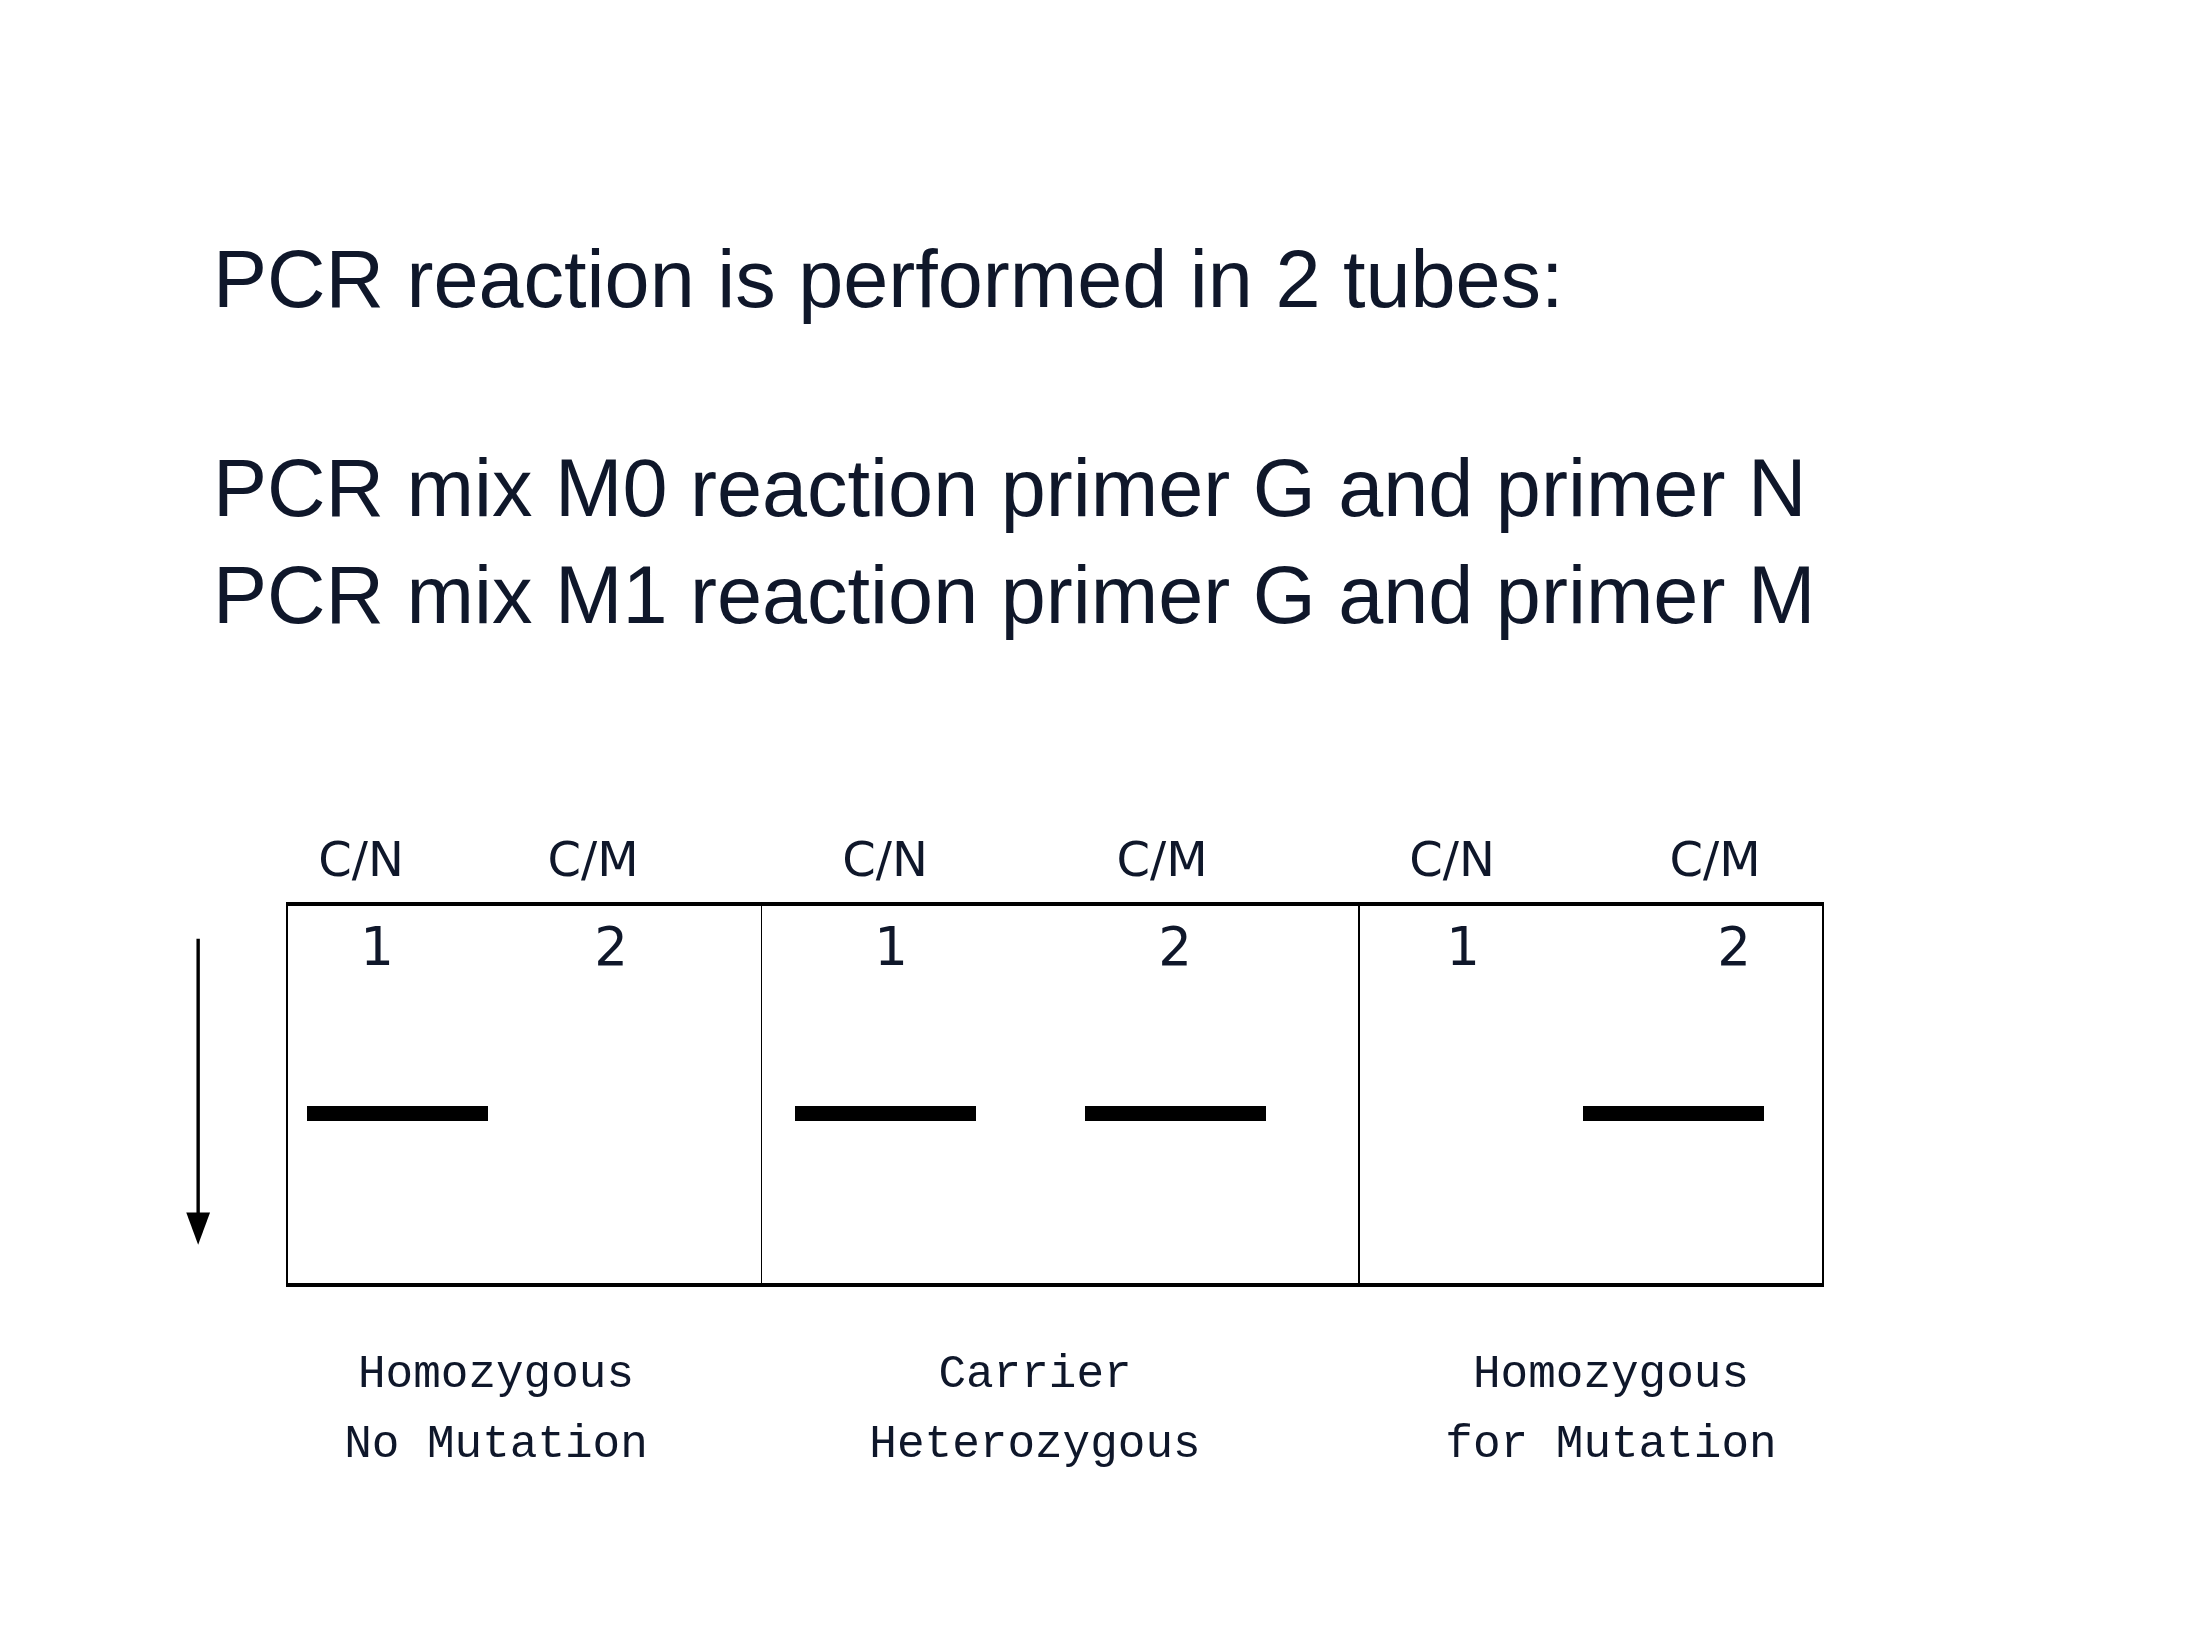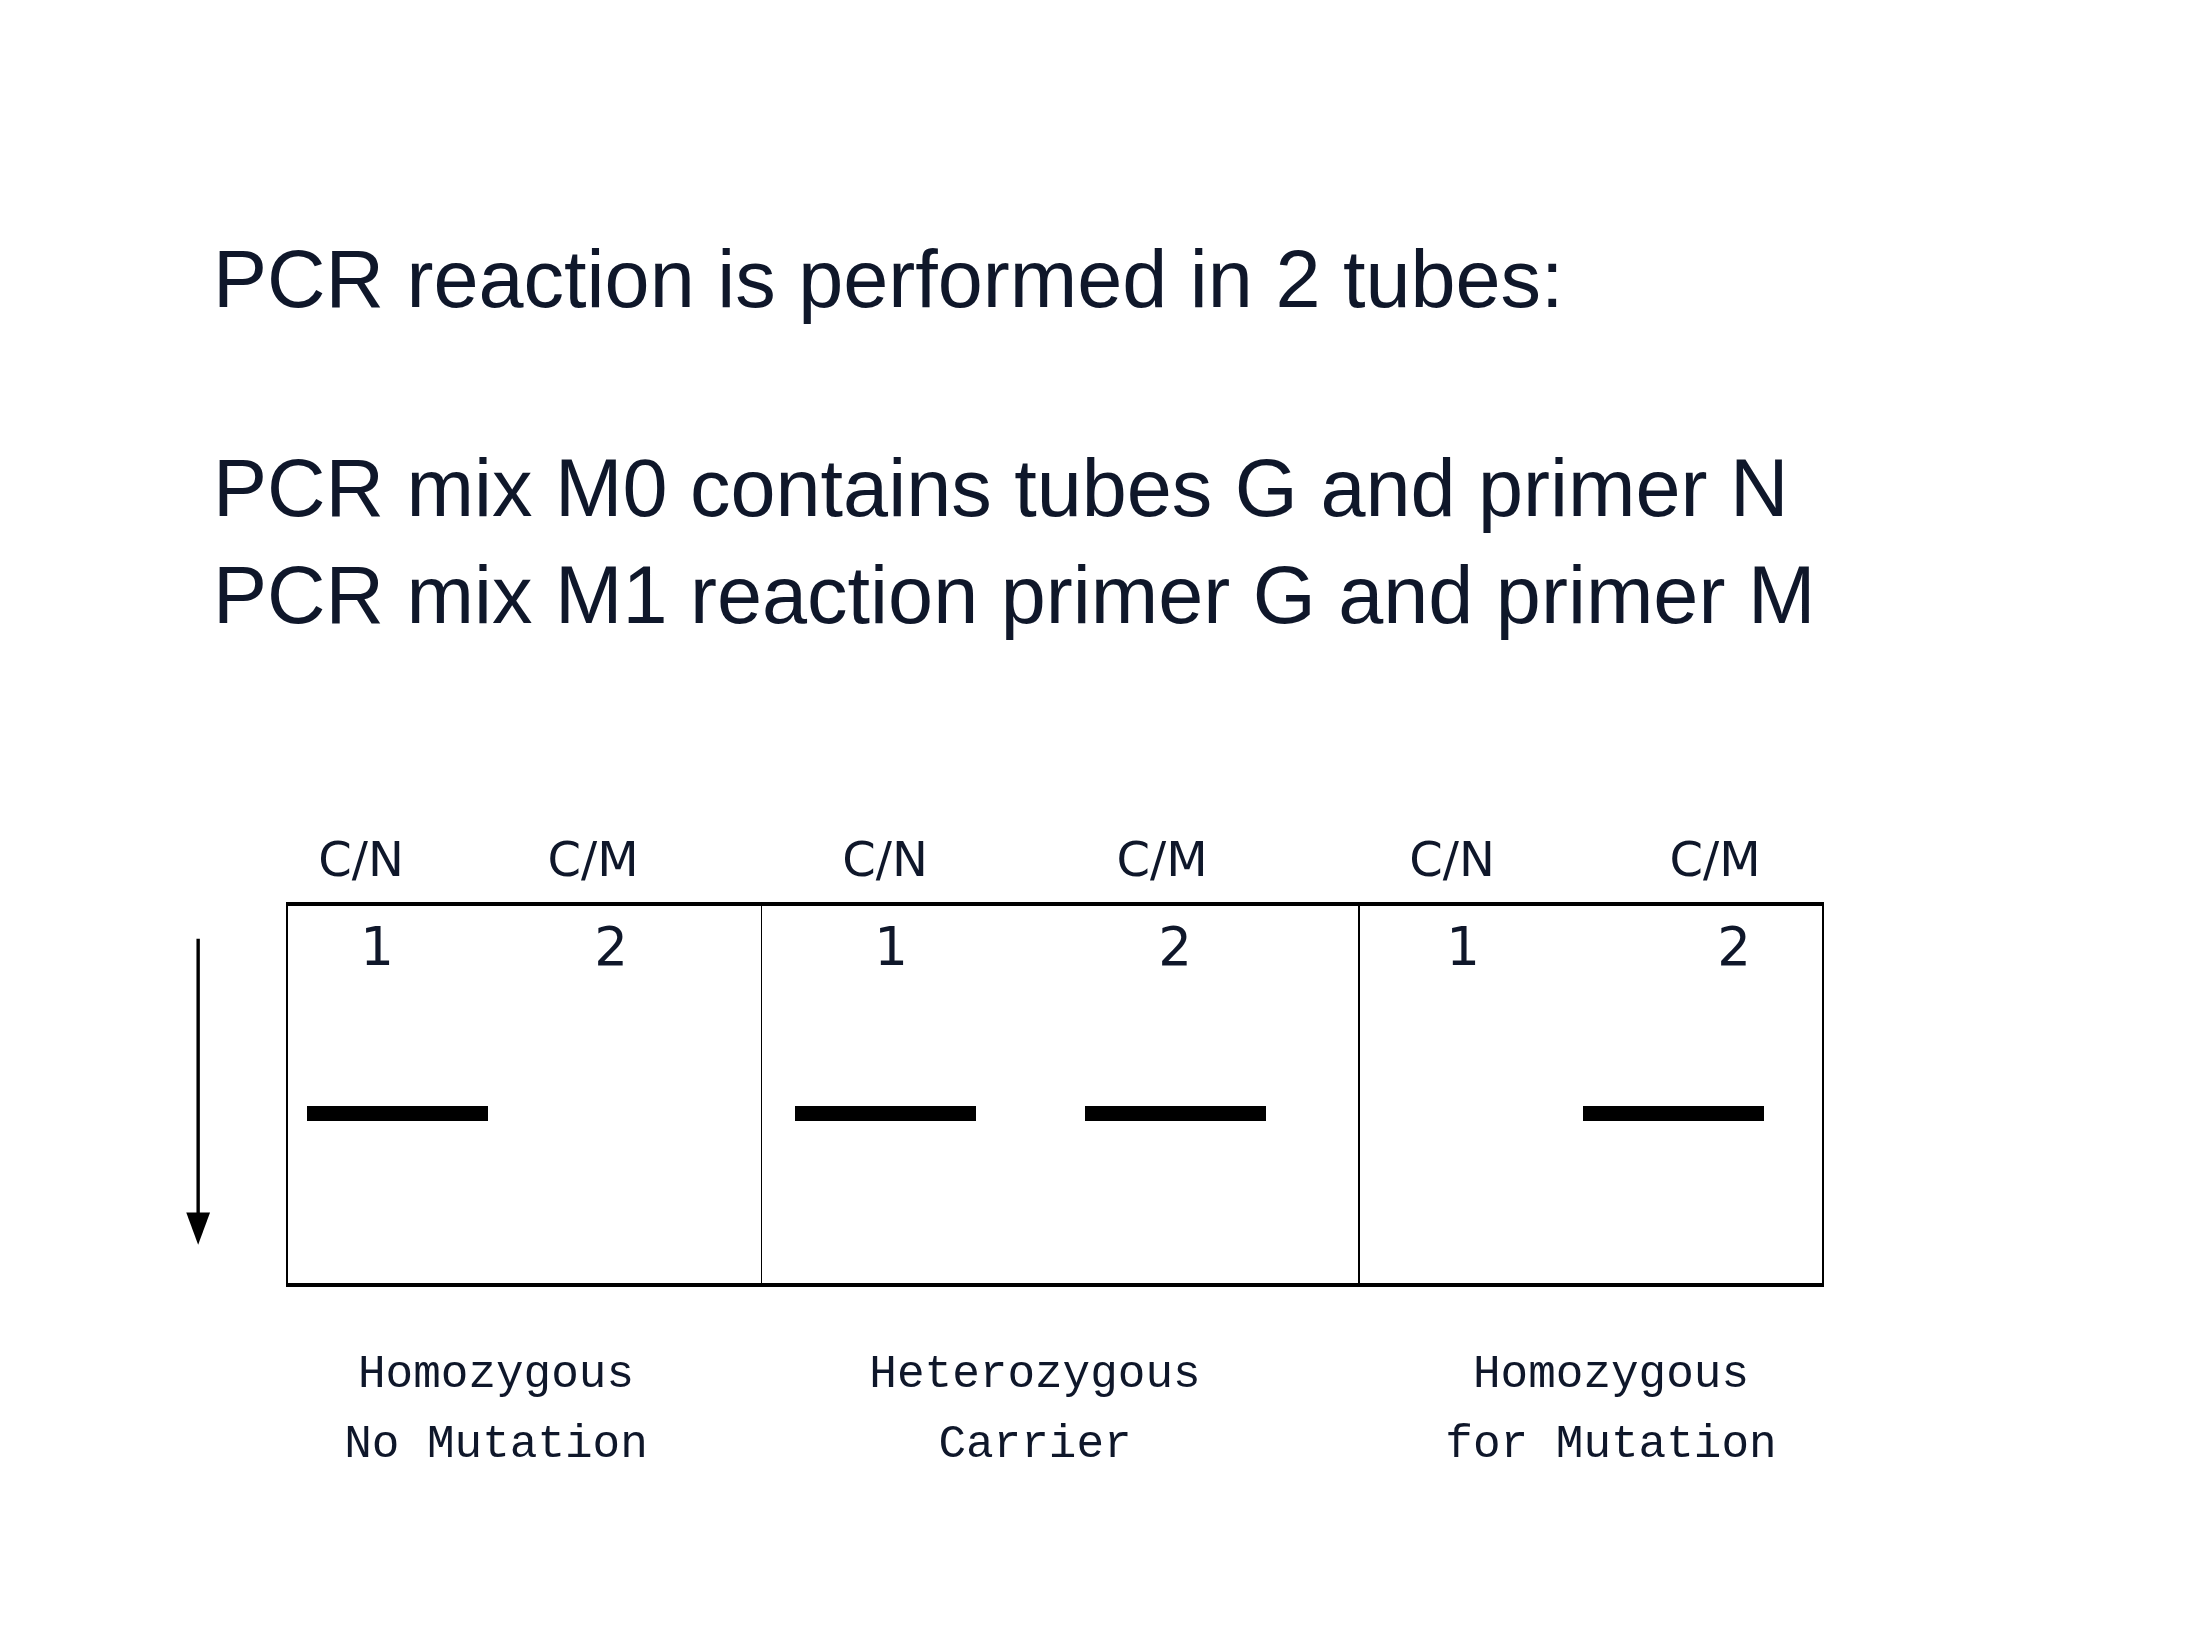--- a/index.html
+++ b/index.html
@@ -86,21 +86,21 @@
   }
 </style>
 </head>
 <body>
 
 <div class="stage">
 
   <div class="intro">
     <div>PCR reaction is performed in 2 tubes:</div>
     <div class="gap"></div>
-    <div>PCR mix M0 contains tubes G and primer N</div>
+    <div>PCR mix M0 reaction primer G and primer N</div>
     <div>PCR mix M1 reaction primer G and primer M</div>
   </div>
 
   <svg class="arrow" width="34" height="320" viewBox="0 0 40 372">
     <line x1="19" y1="8" x2="19" y2="336" stroke="#000000" stroke-width="4"></line>
     <polygon points="5,330 33,330 19,368" fill="#000000"></polygon>
   </svg>
 
   <div class="panel p1">
     <span class="lane-header" style="left:73px">C/N</span>
@@ -116,22 +116,22 @@
   </div>
 
   <div class="panel p2">
     <span class="lane-header" style="left:123px">C/N</span>
     <span class="lane-header" style="left:400px">C/M</span>
     <span class="lane-number" style="left:129px">1</span>
     <span class="lane-number" style="left:413px">2</span>
     <div class="band" style="left:33px"></div>
     <div class="band" style="left:323px"></div>
     <div class="caption" style="left:273px">
+      <div>Carrier</div>
       <div>Heterozygous</div>
-      <div>Carrier</div>
     </div>
   </div>
 
   <div class="panel p3">
     <span class="lane-header" style="left:92px">C/N</span>
     <span class="lane-header" style="left:355px">C/M</span>
     <span class="lane-number" style="left:103px">1</span>
     <span class="lane-number" style="left:374px">2</span>
 
     <div class="band" style="left:223px"></div>

